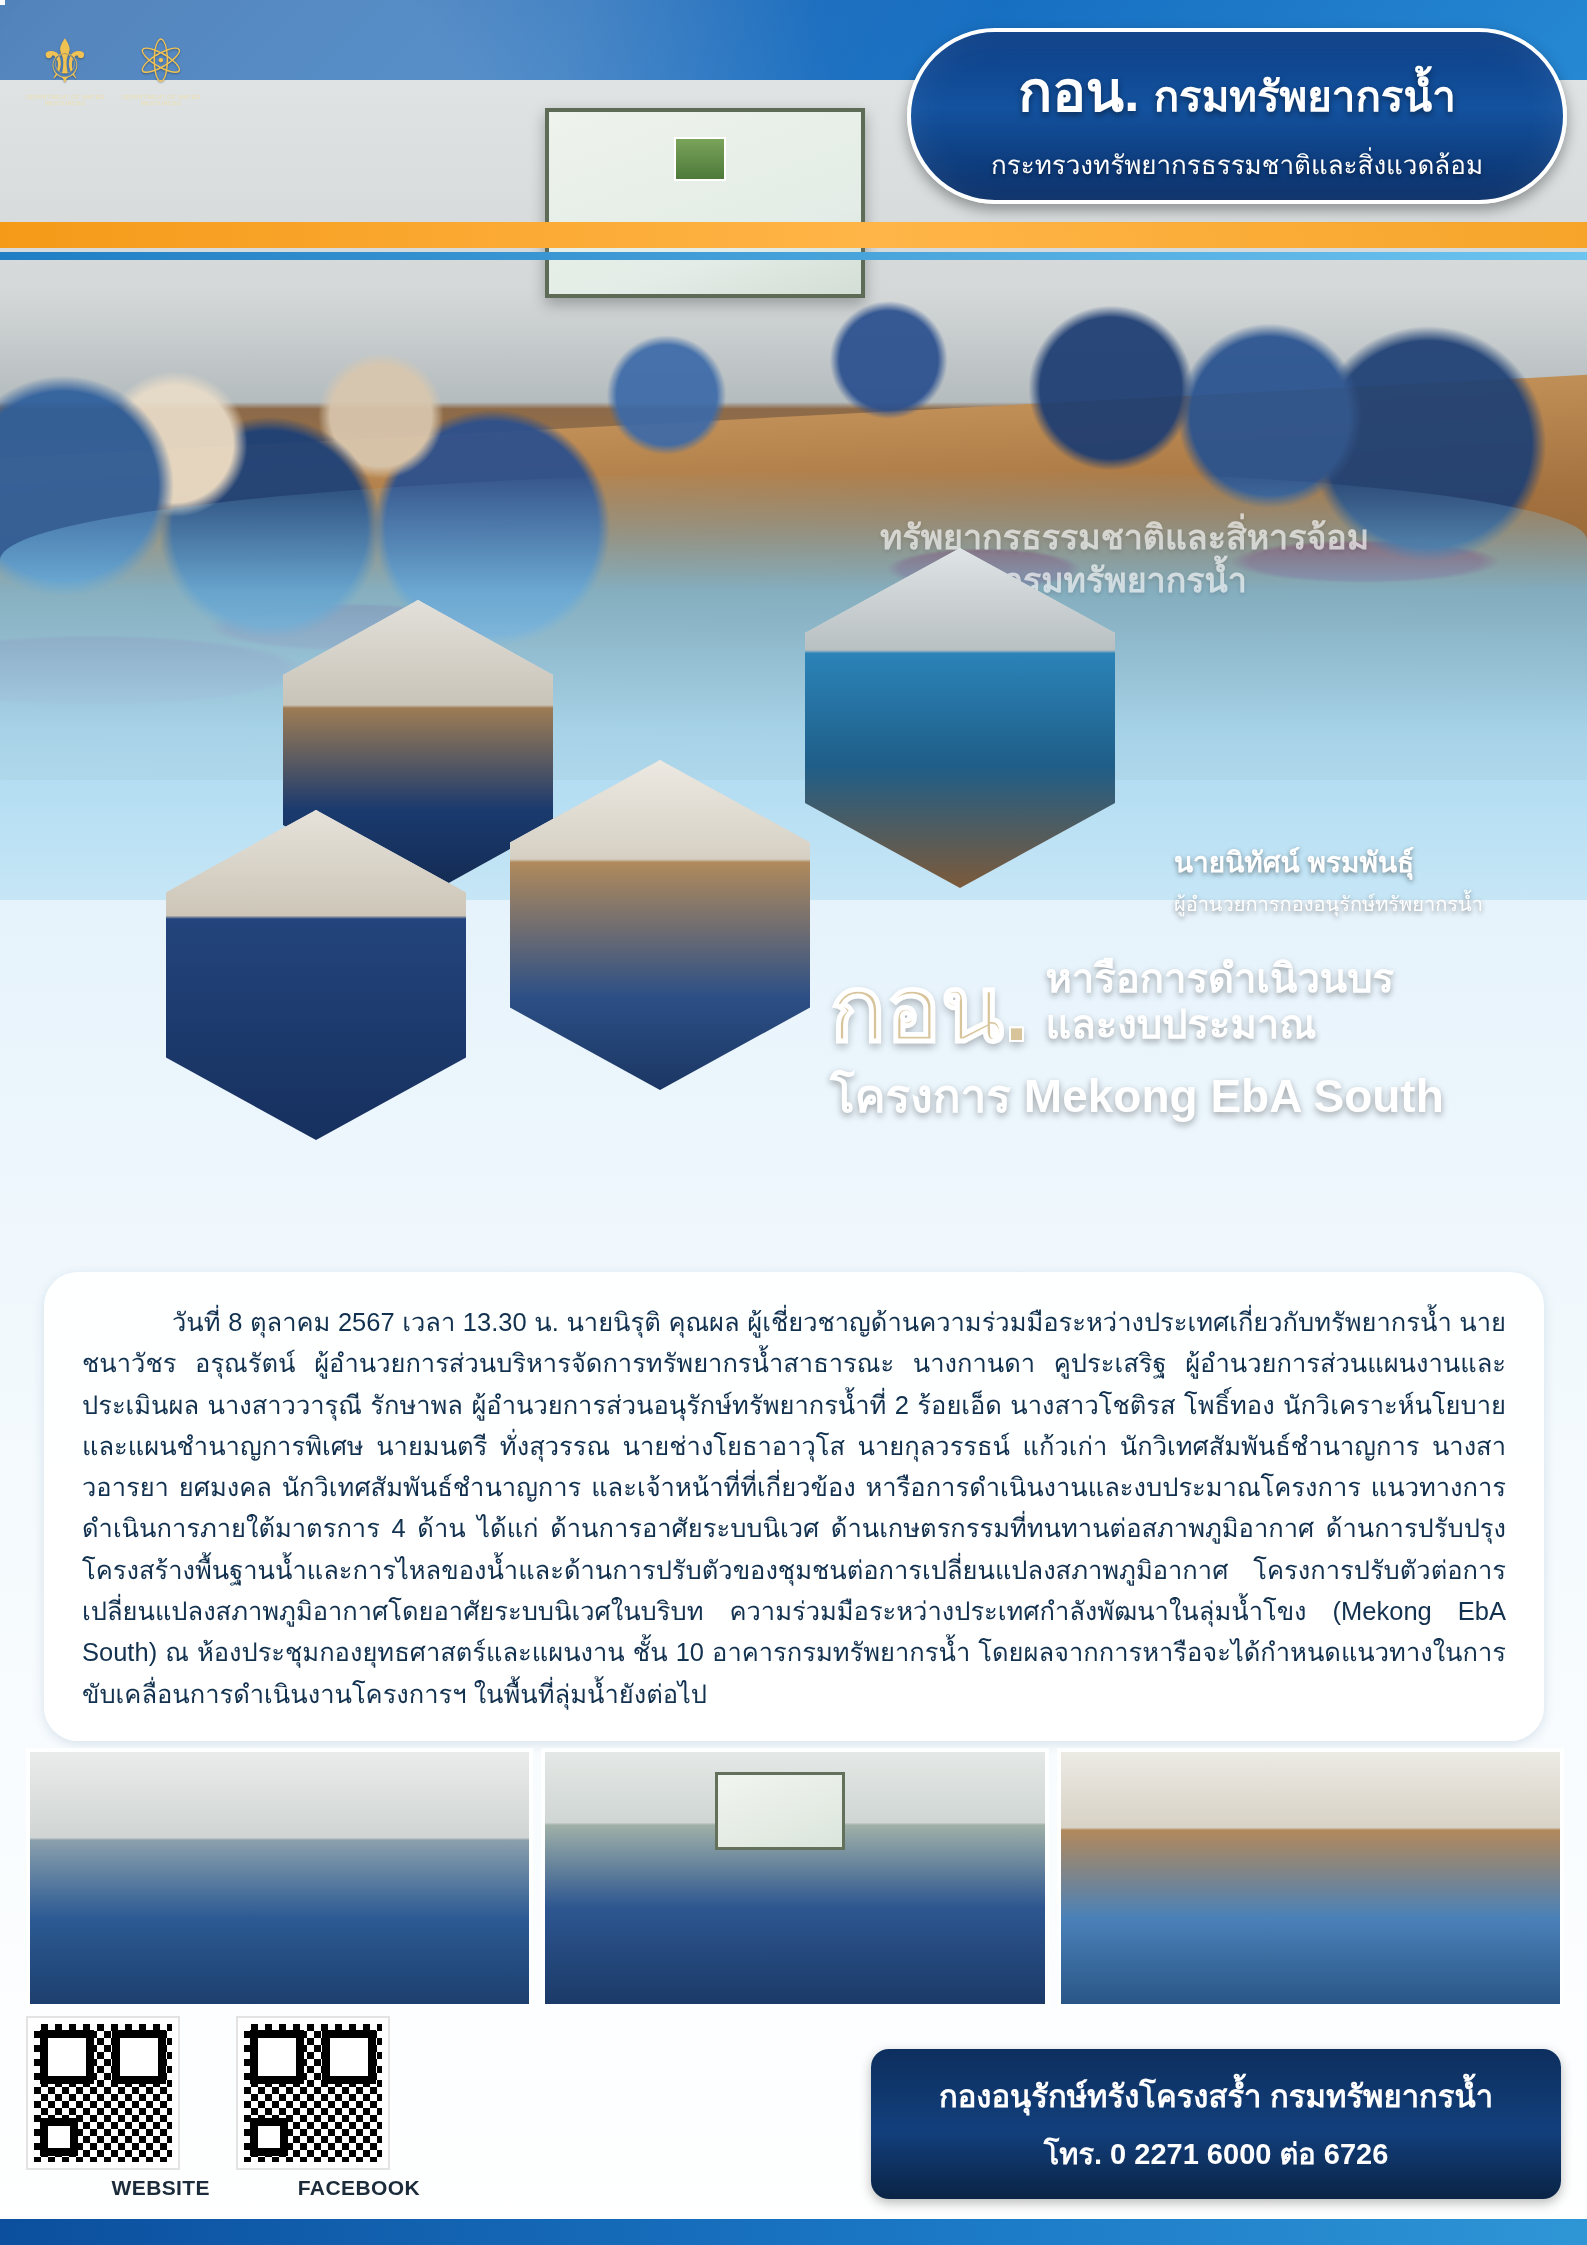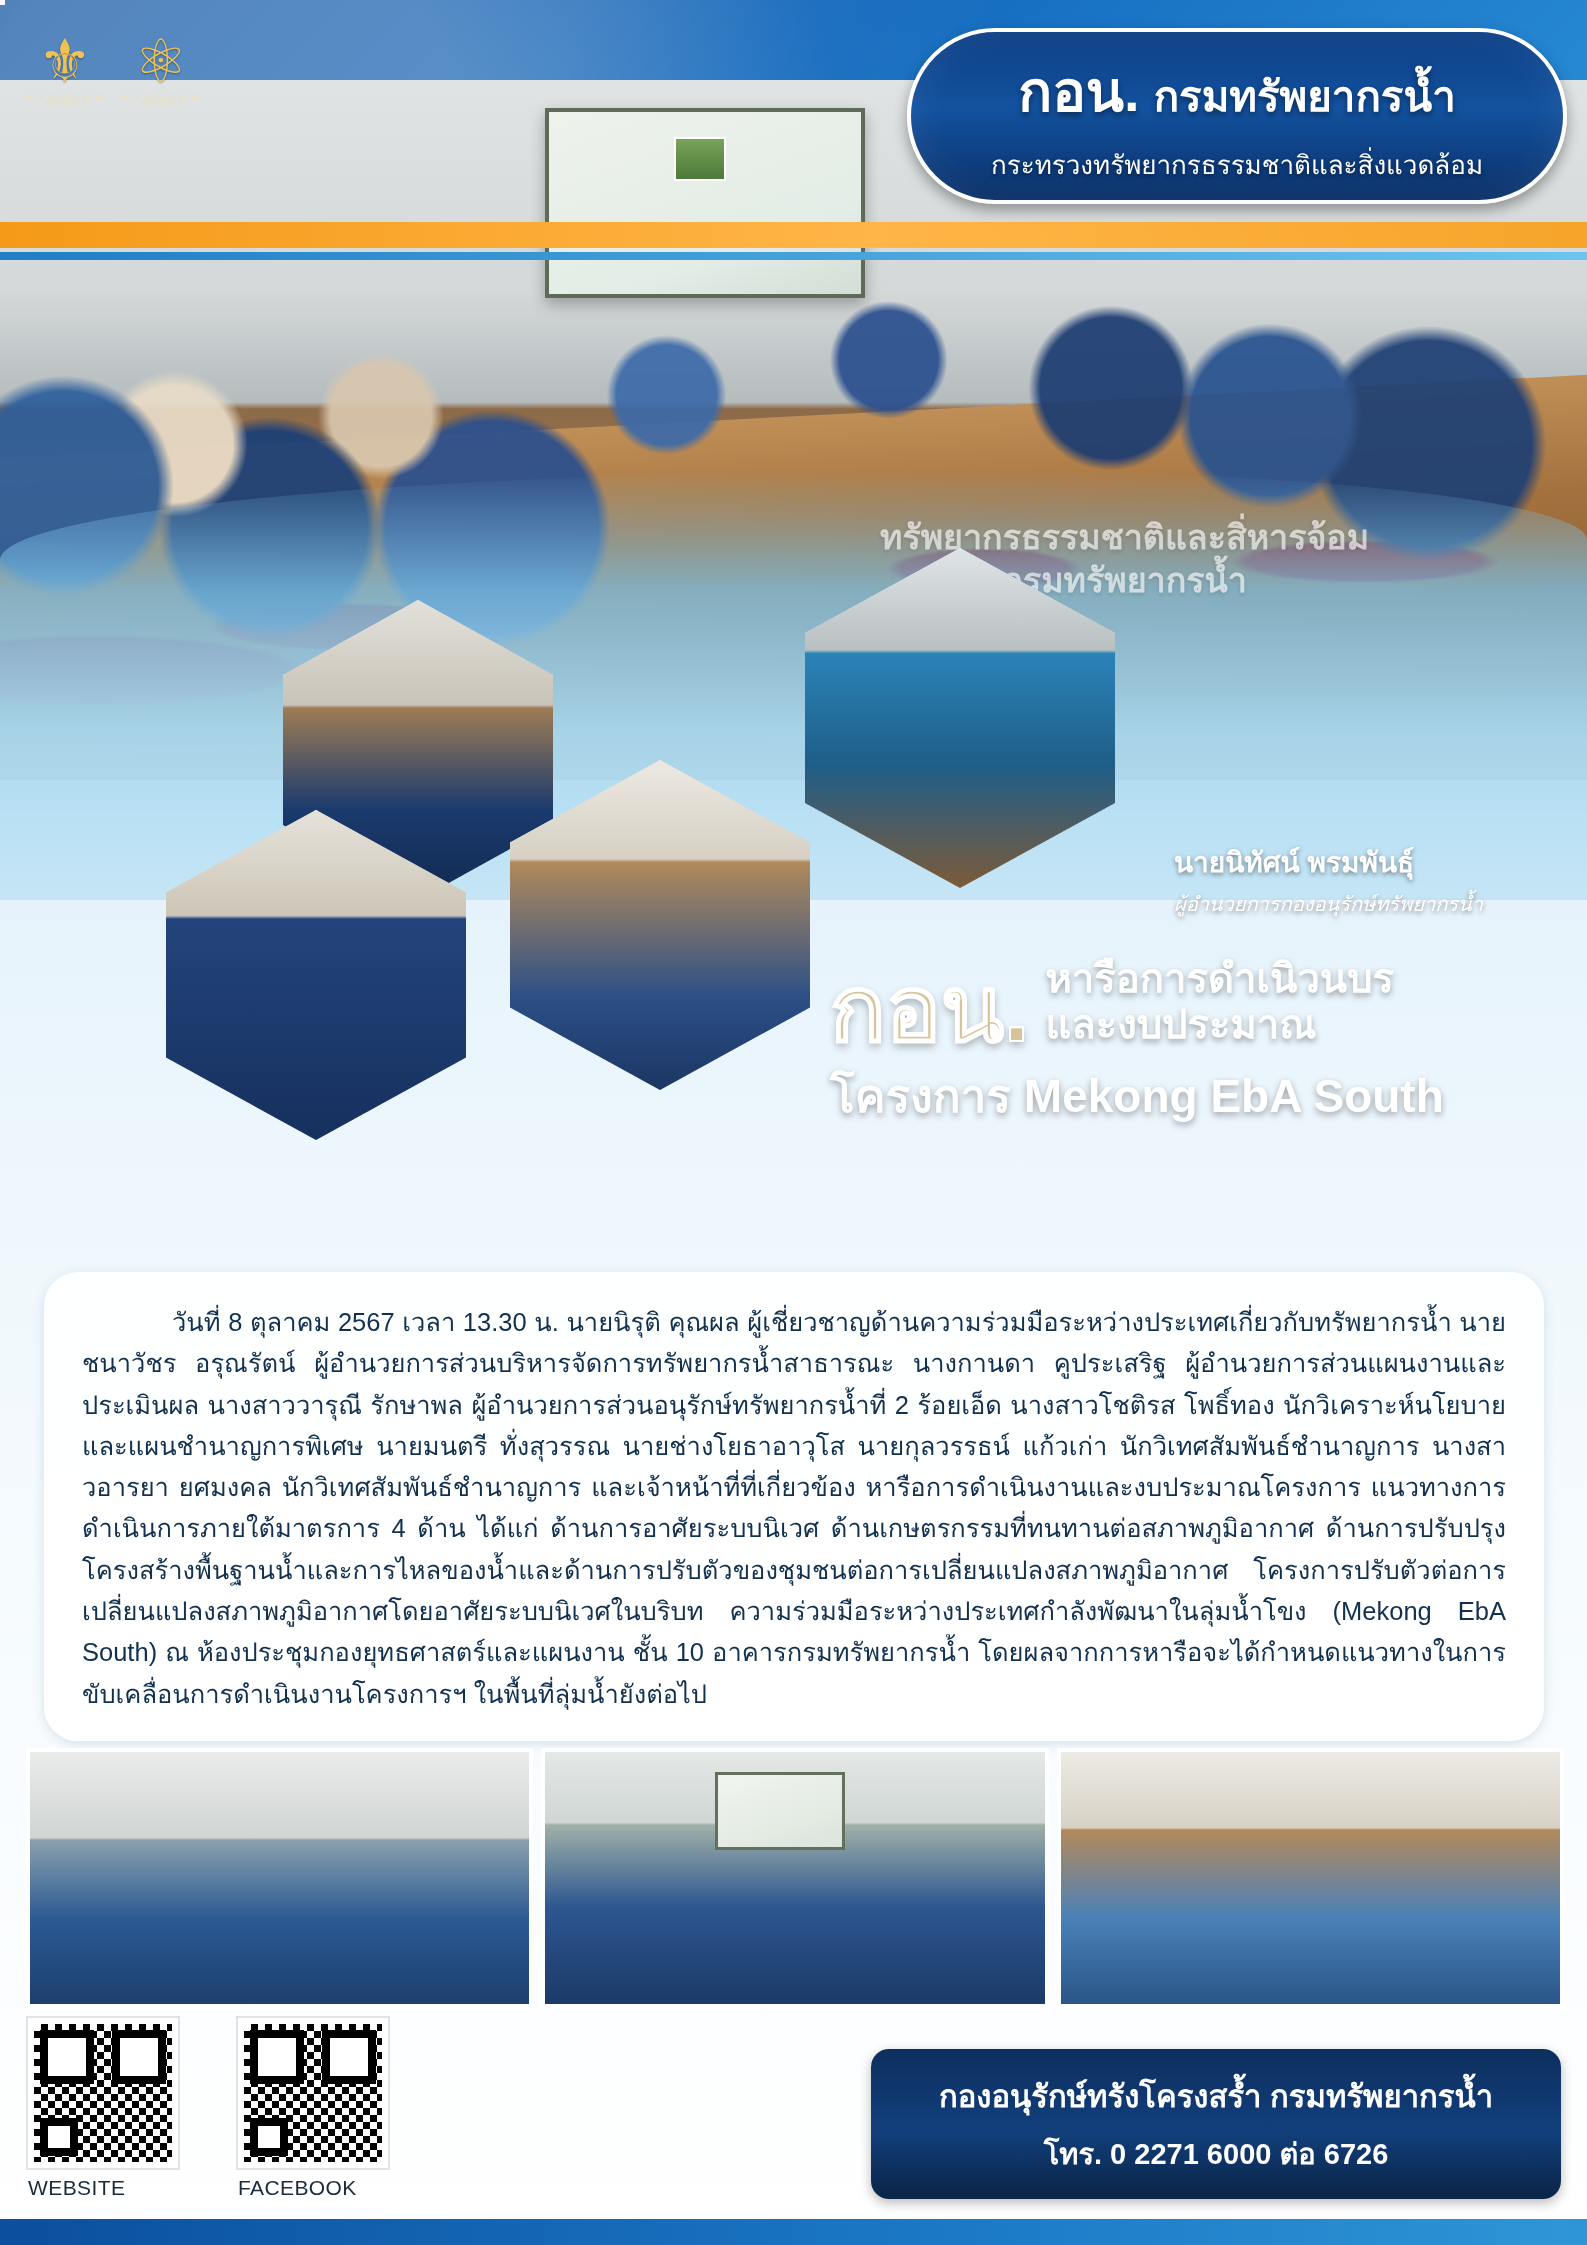--- a/index.html
+++ b/index.html
@@ -228,21 +228,20 @@
     z-index: 9;
   }
   .portrait-name .nm {
     font-size: 28px; font-weight: bold; color: #ffffff;
     text-shadow: 0 2px 5px rgba(0,0,0,.45);
   }
   .portrait-name .pos {
     margin-top: 4px;
     font-size: 20px; color: #ffffff;
     text-shadow: 0 2px 5px rgba(0,0,0,.45);
-    font-style: italic;
   }
 
   
   .title-block {
     position: absolute;
     left: 830px; top: 955px;
     width: 740px;
     z-index: 9;
     text-align: left;
   }
@@ -314,21 +313,21 @@
   }
 
   
   .qr-area {
     position: absolute;
     left: 28px; top: 2018px;
     z-index: 10;
     display: flex;
     gap: 28px;
   }
-  .qr-item { width: 182px; text-align: left; }
+  .qr-item { width: 182px; text-align: right; font-weight: bold; }
   .qr-box {
     width: 150px; height: 150px;
     background:
       repeating-conic-gradient(#000 0% 25%, #fff 0% 50%) 0 0/14px 14px,
       #fff;
     border: 6px solid #ffffff;
     outline: 2px solid #e3e3e3;
     position: relative;
   }
   .qr-box:before, .qr-box:after, .qr-box .eye3 {

